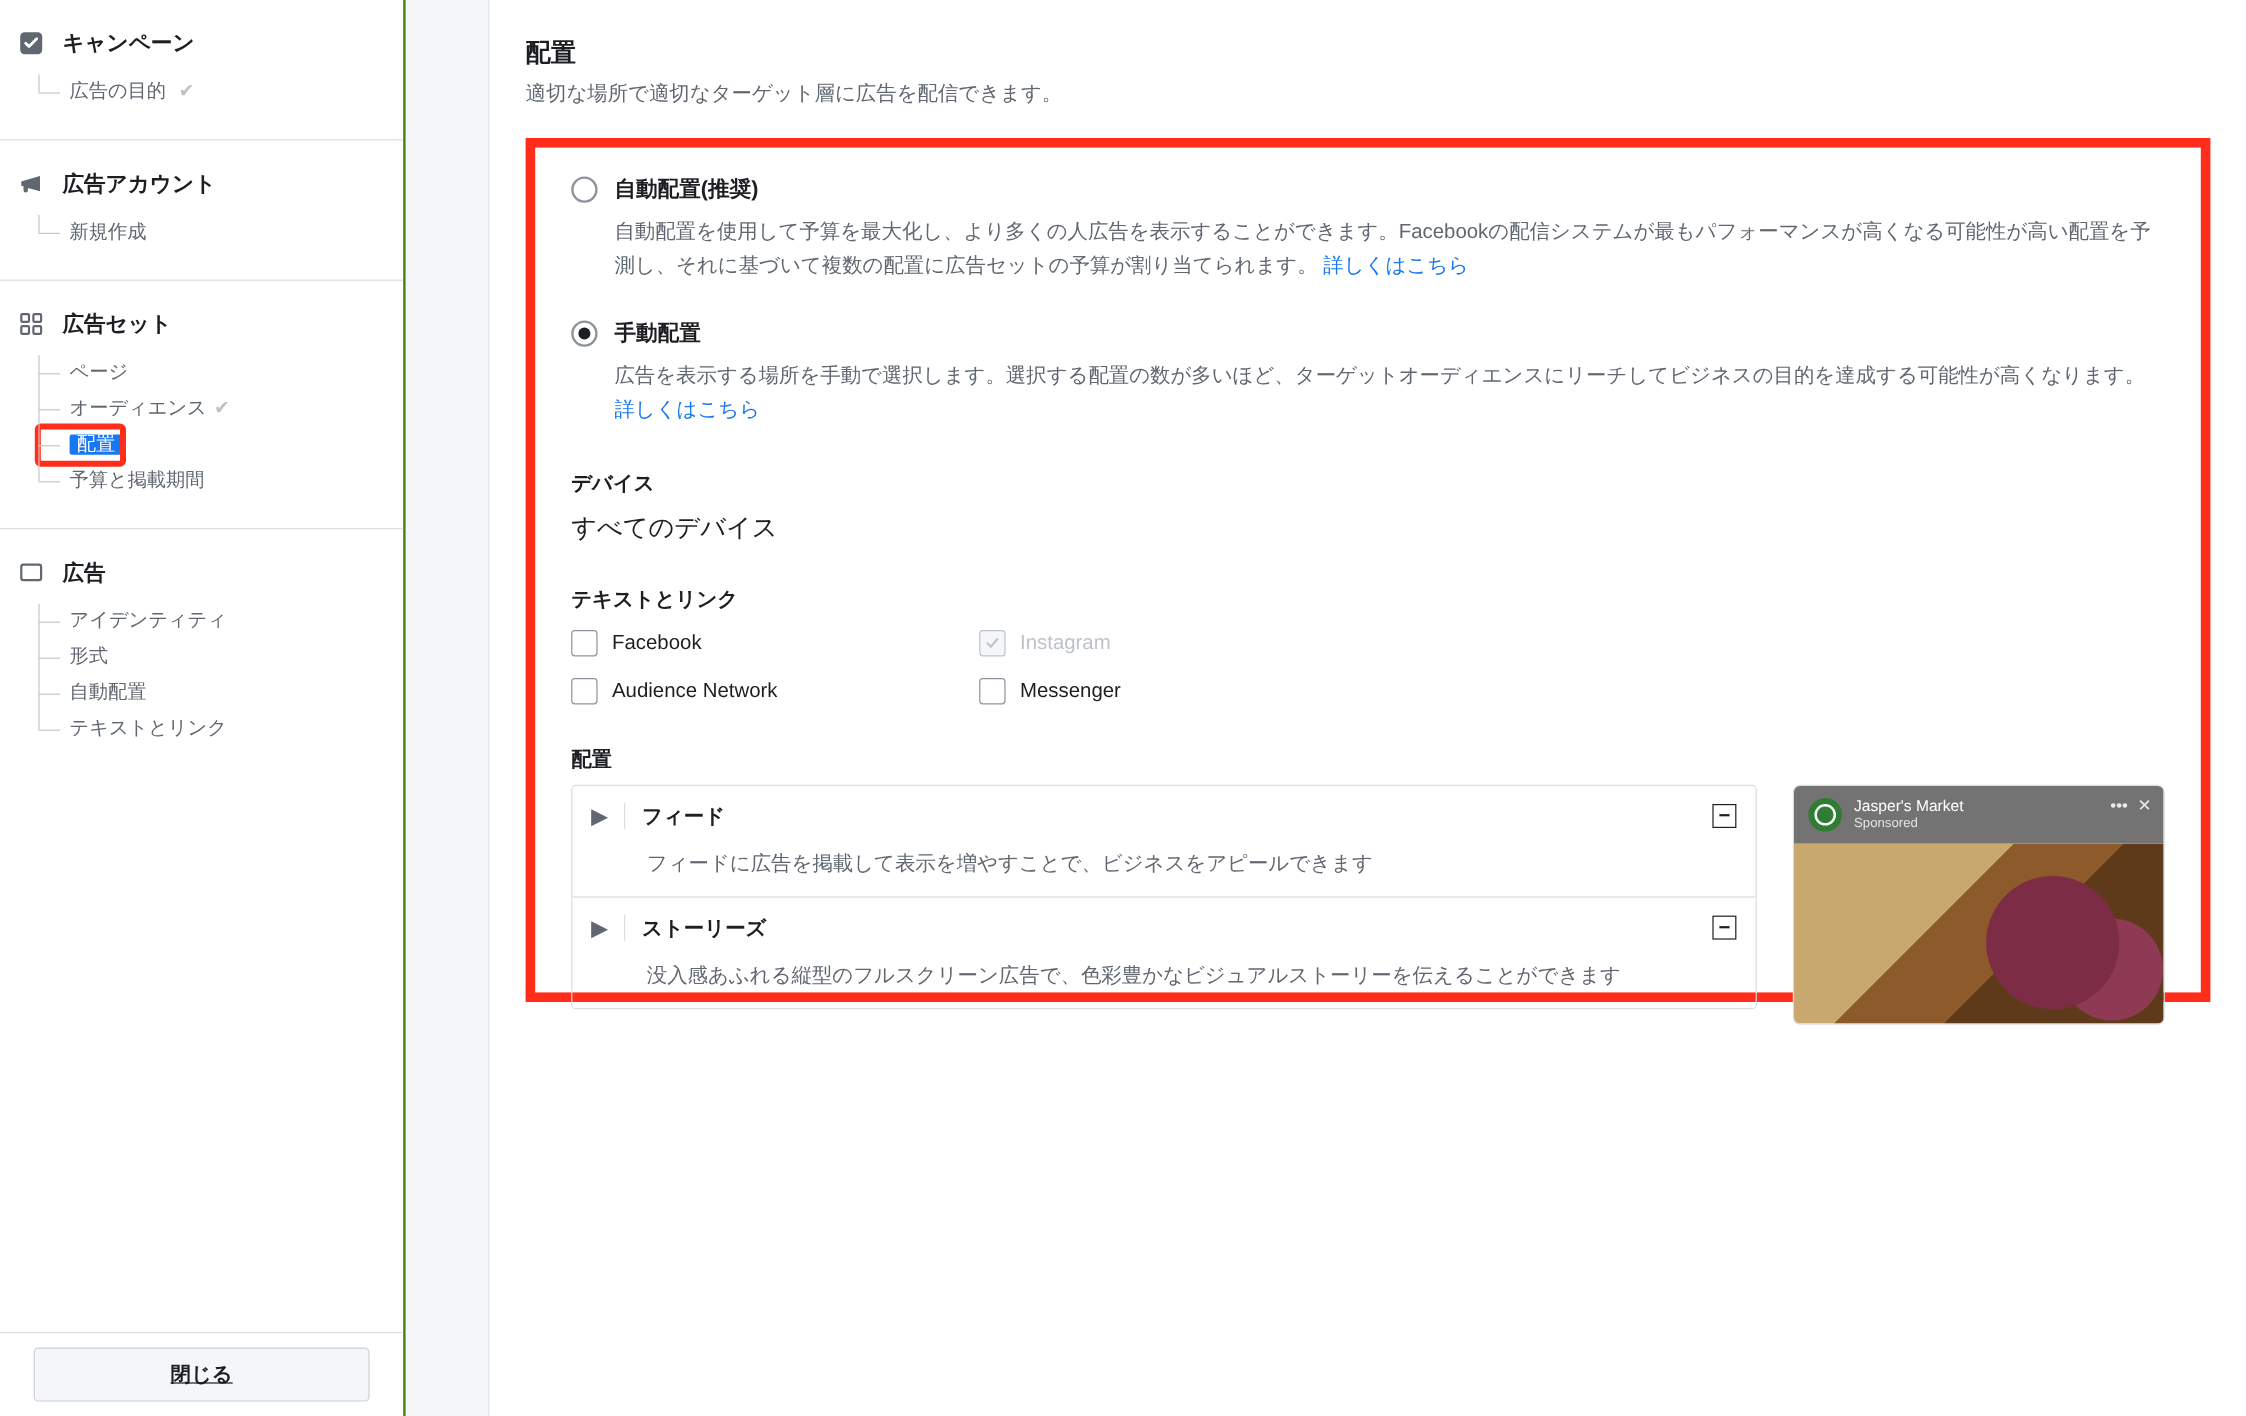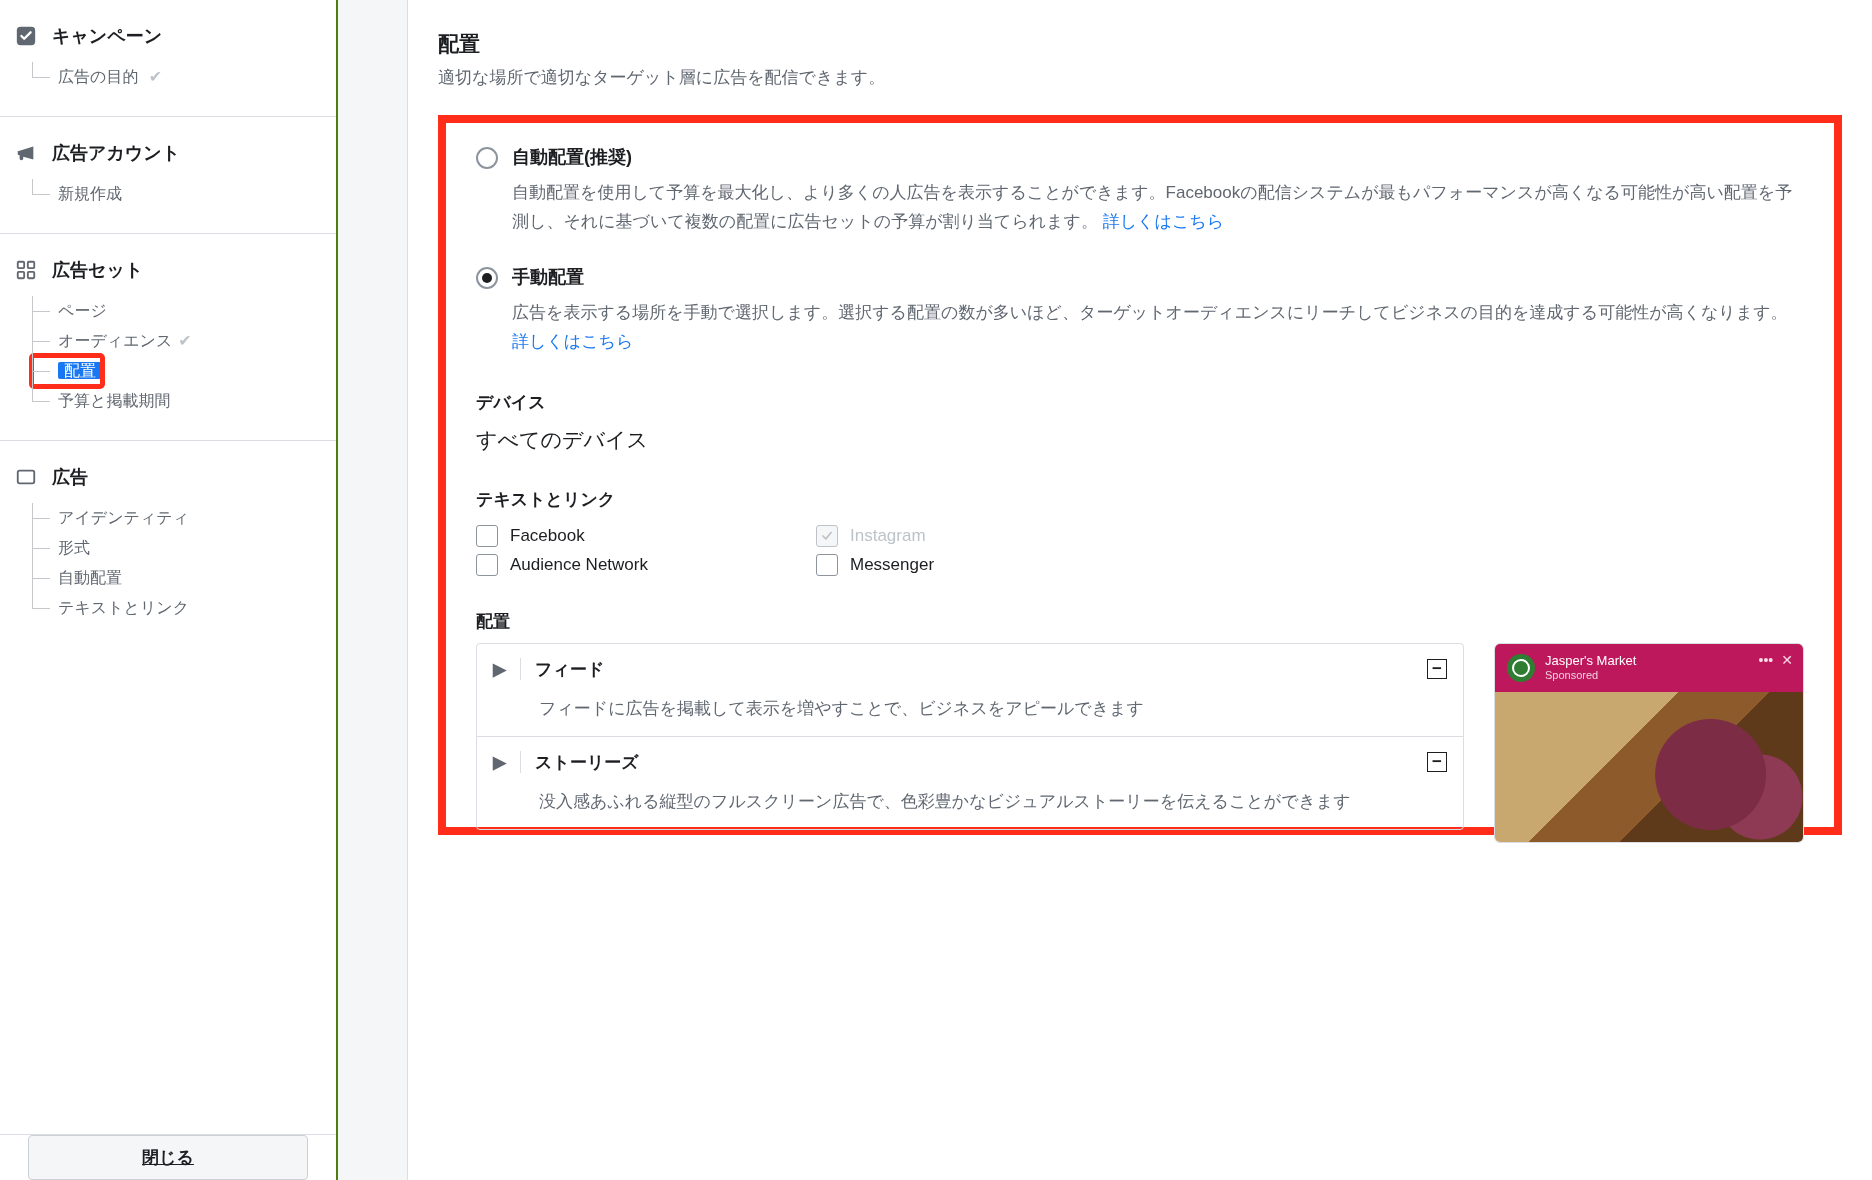--- a/index.html
+++ b/index.html
@@ -75,20 +75,21 @@
   .tree-item.active-wrap{
     outline:5px solid #ff2d1a;
     outline-offset:-2px;
     width:max-content;
     border-radius:2px;
   }
   .close-bar {
     position:absolute;
     bottom:0;
     left:0; right:0;
+    padding:12px;
     border-top:1px solid #dadde1;
     text-decoration:underline;
   }
   .close-btn {
     width:280px;
     margin:0 auto;
     display:block;
     background:#f5f6f7;
     border:1px solid #ccd0d5;
     border-radius:4px;
@@ -124,21 +125,21 @@
   }
   .radio-label { font-weight:700; font-size:18px; }
   .radio-desc { font-size:17px; color:#606770; margin-top:10px; margin-left:36px; line-height:1.7; }
   .radio-block + .radio-block { margin-top:28px; }
   a.link { color:#1877f2; text-decoration:none; }
   .sub-h { font-weight:700; font-size:17px; margin-top:34px; color:#1c1e21; }
   .sub-v { font-size:21px; margin-top:12px; }
   .platform-grid {
     display:grid;
     grid-template-columns:300px 300px;
-    gap:7px 40px;
+    gap:18px 40px;
     margin-top:14px;
     font-size:17px;
   }
   .chk-box { display:flex; align-items:center; gap:12px; color:#1c1e21; }
   .chk-box .box {
     width:22px;height:22px;border:1px solid #8d949e;border-radius:3px;
     display:inline-flex;align-items:center;justify-content:center;
   }
   .chk-box.disabled { color:#bec3c9; }
   .chk-box.disabled .box { border-color:#bec3c9; background:#f5f6f7; }
@@ -165,21 +166,21 @@
   }
   .acc-body { padding:0 16px 14px 62px; font-size:17px; color:#606770; line-height:1.6; }
   
   .preview {
     width:310px;
     border:1px solid #dadde1;
     border-radius:6px;
     overflow:hidden;
   }
   .preview-head {
-    background:#be185d;
+    background:#737373;
     color:#fff;
     display:flex;
     align-items:center;
     gap:10px;
     padding:10px 12px;
     position:relative;
   }
   .avatar { width:28px;height:28px;border-radius:50%; background:#2e7d32; display:flex;align-items:center;justify-content:center; }
   .avatar::after{ content:""; width:14px;height:14px;border:2px solid #fff;border-radius:50%; }
   .preview-title { font-size:13px; line-height:1.1; }

